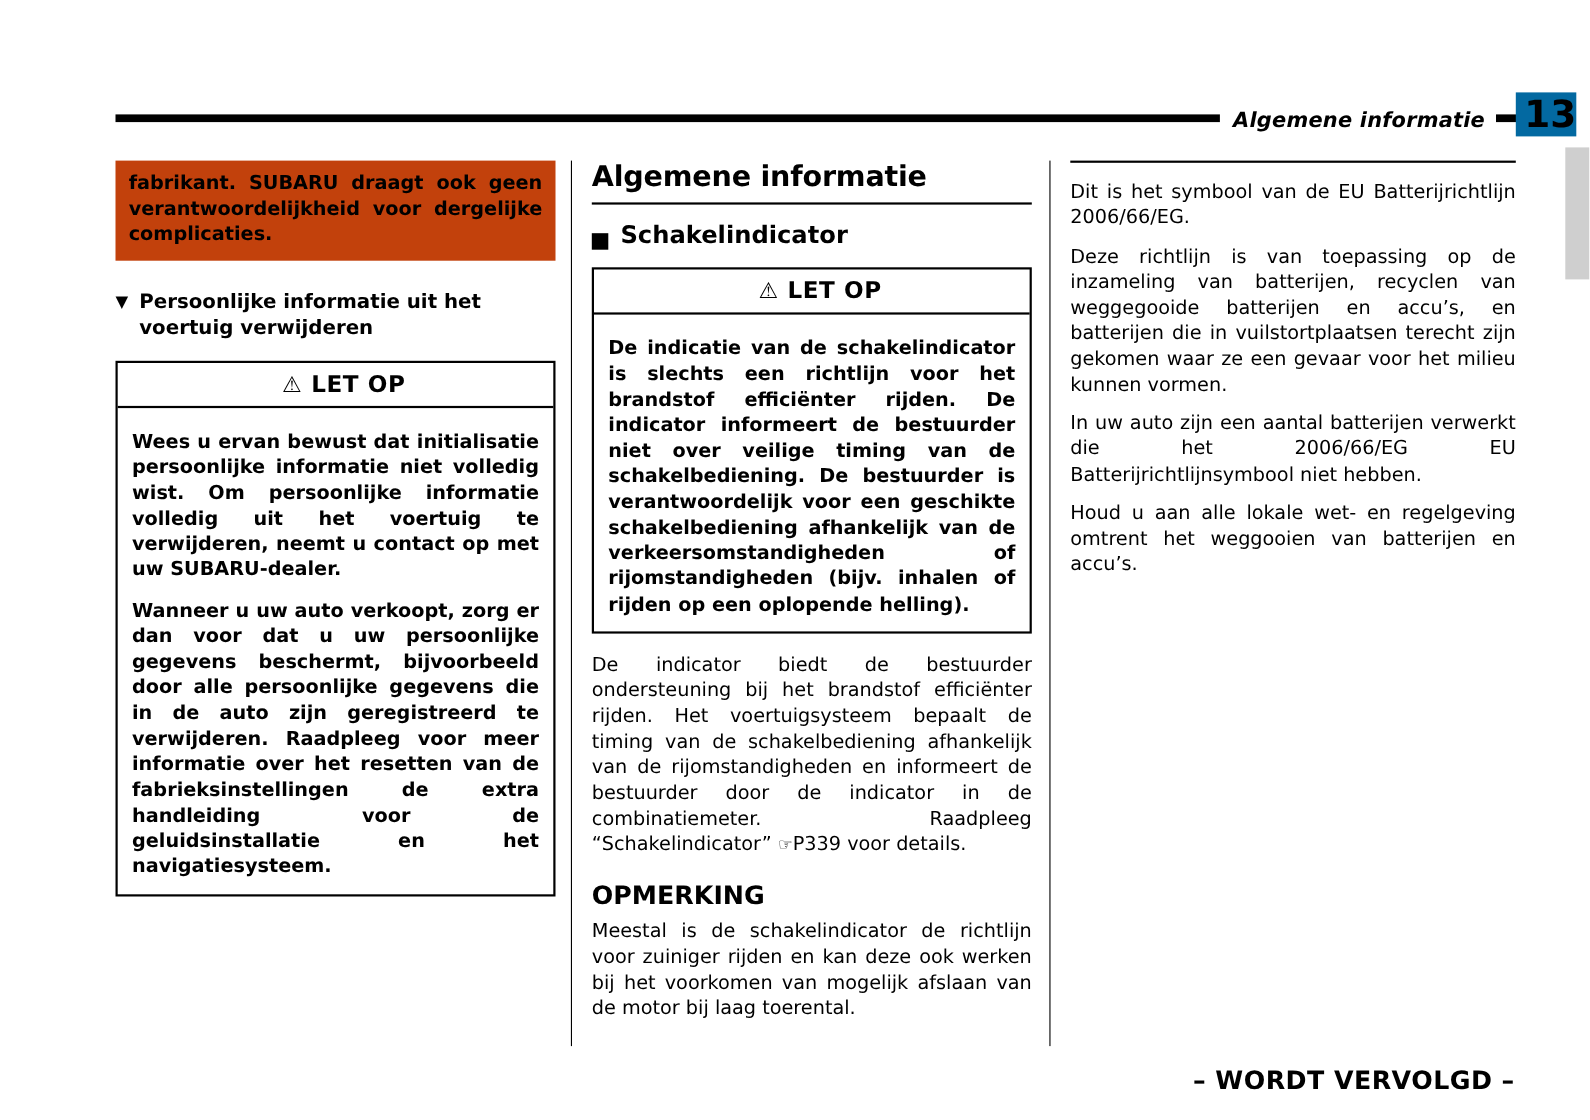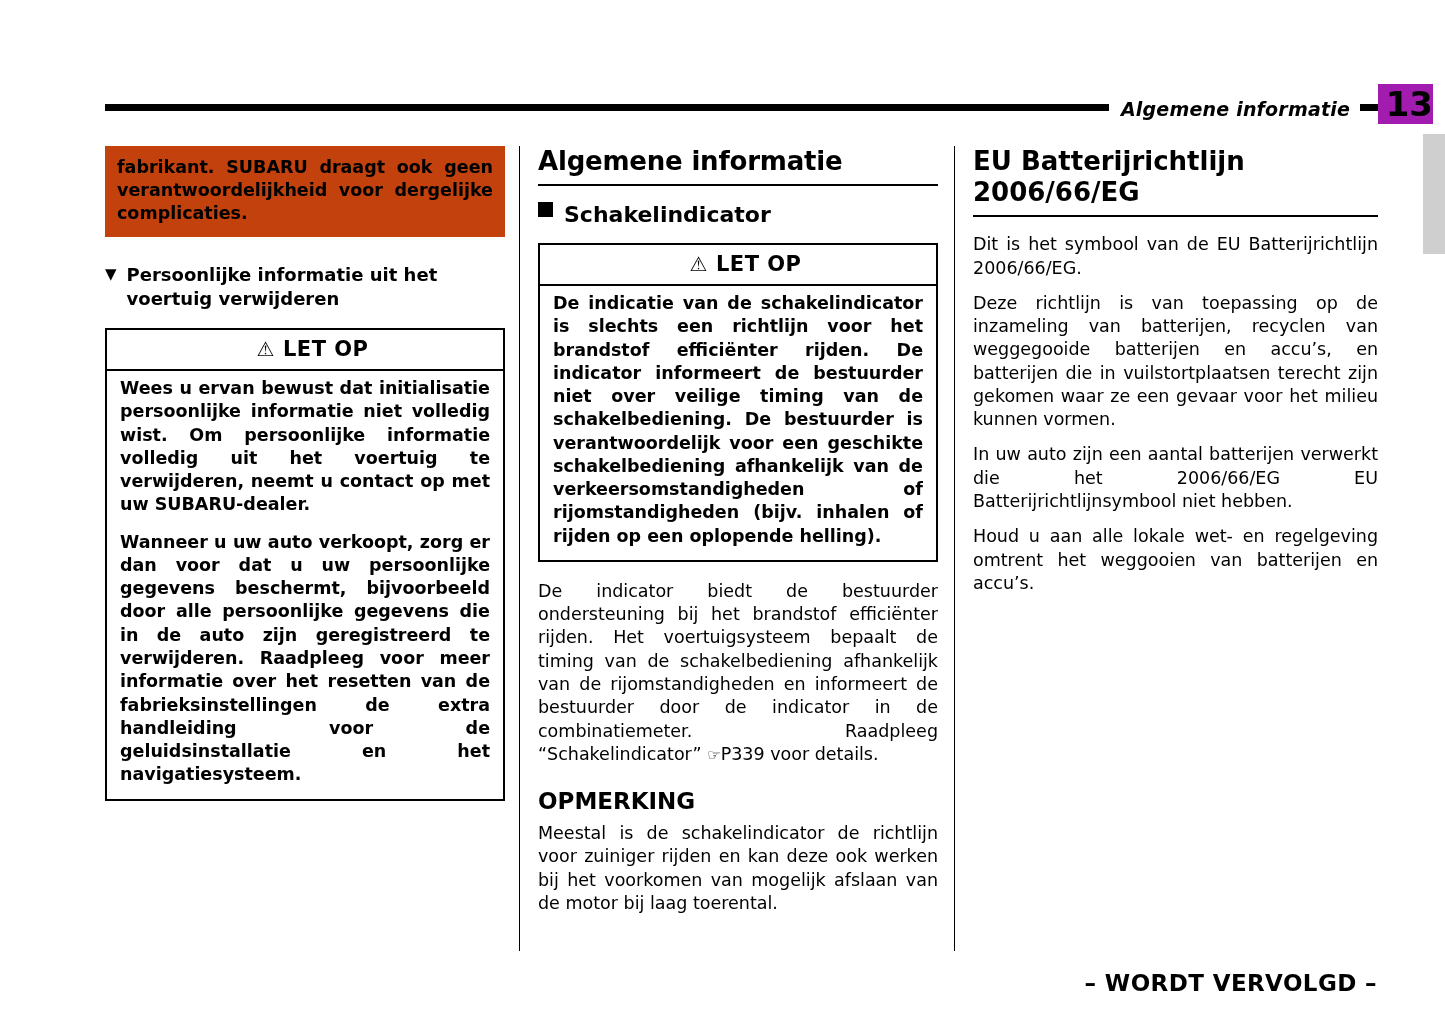--- a/index.html
+++ b/index.html
@@ -47,21 +47,21 @@
     letter-spacing: 0.2px;
     background: #fff;
     padding: 0 10px 0 12px;
   }
   .header-page {
     position: absolute;
     right: 12px;
     top: 68px;
     font-weight: bold;
     font-size: 34px;
-    background: #a21caf;
+    background: #0369a1;
     padding-left: 8px;
   }
 
   
   .side-tab {
     position: absolute;
     right: 0px;
     top: 118px;
     width: 22px;
     height: 120px;
@@ -133,21 +133,21 @@
     letter-spacing: 0.5px;
   }
   .caution-title .warn {
     font-size: 20px;
     margin-right: 8px;
   }
   .caution-sep {
     border-top: 2px solid #000;
   }
   .caution-body {
-    padding: 6px 13px 12px 13px;
+    padding: 20px 13px 12px 13px;
     font-weight: bold;
     font-size: 17.5px;
     line-height: 1.34;
     text-align: justify;
     border-radius: 12px;
   }
   .caution-body p { font-weight: bold; margin-bottom: 14px; }
   .caution-body p:last-child { margin-bottom: 0; }
 
   
@@ -156,21 +156,21 @@
     font-weight: bold;
     margin: 0 0 8px 0;
     letter-spacing: -0.2px;
   }
   .h1-rule {
     border-bottom: 2px solid #000;
     margin-bottom: 16px;
   }
   .h2 {
     display: flex;
-    align-items: flex-start;
+    align-items: flex-end;
     gap: 11px;
     font-size: 22px;
     font-weight: bold;
     margin: 0 0 16px 0;
   }
   .sq {
     width: 15px; height: 15px;
     background: #000;
     display: inline-block;
   }
@@ -266,21 +266,20 @@
       <span class="ref-arrow">☞</span><span>P339 voor details.</span>
     </p>
 
     <div class="h3">OPMERKING</div>
     <div class="note-body">Meestal is de schakelindicator de richtlijn voor zuiniger rijden en kan deze ook werken bij het voorkomen van mogelijk afslaan van de motor bij laag toerental.</div>
 
   </div>
 
   <div class="col col3">
 
-    <div class="h1-eu">EU Batterijrichtlijn 2006/66/EG</div>
     <div class="h1-rule"></div>
 
     <p>Dit is het symbool van de EU Batterijrichtlijn 2006/66/EG.</p>
     <p>Deze richtlijn is van toepassing op de inzameling van batterijen, recyclen van weggegooide batterijen en accu’s, en batterijen die in vuilstortplaatsen terecht zijn gekomen waar ze een gevaar voor het milieu kunnen vormen.</p>
     <p>In uw auto zijn een aantal batterijen verwerkt die het 2006/66/EG EU Batterijrichtlijnsymbool niet hebben.</p>
     <p>Houd u aan alle lokale wet- en regelgeving omtrent het weggooien van batterijen en accu’s.</p>
 
   </div>
 
   <div class="footer">– WORDT VERVOLGD –</div>

